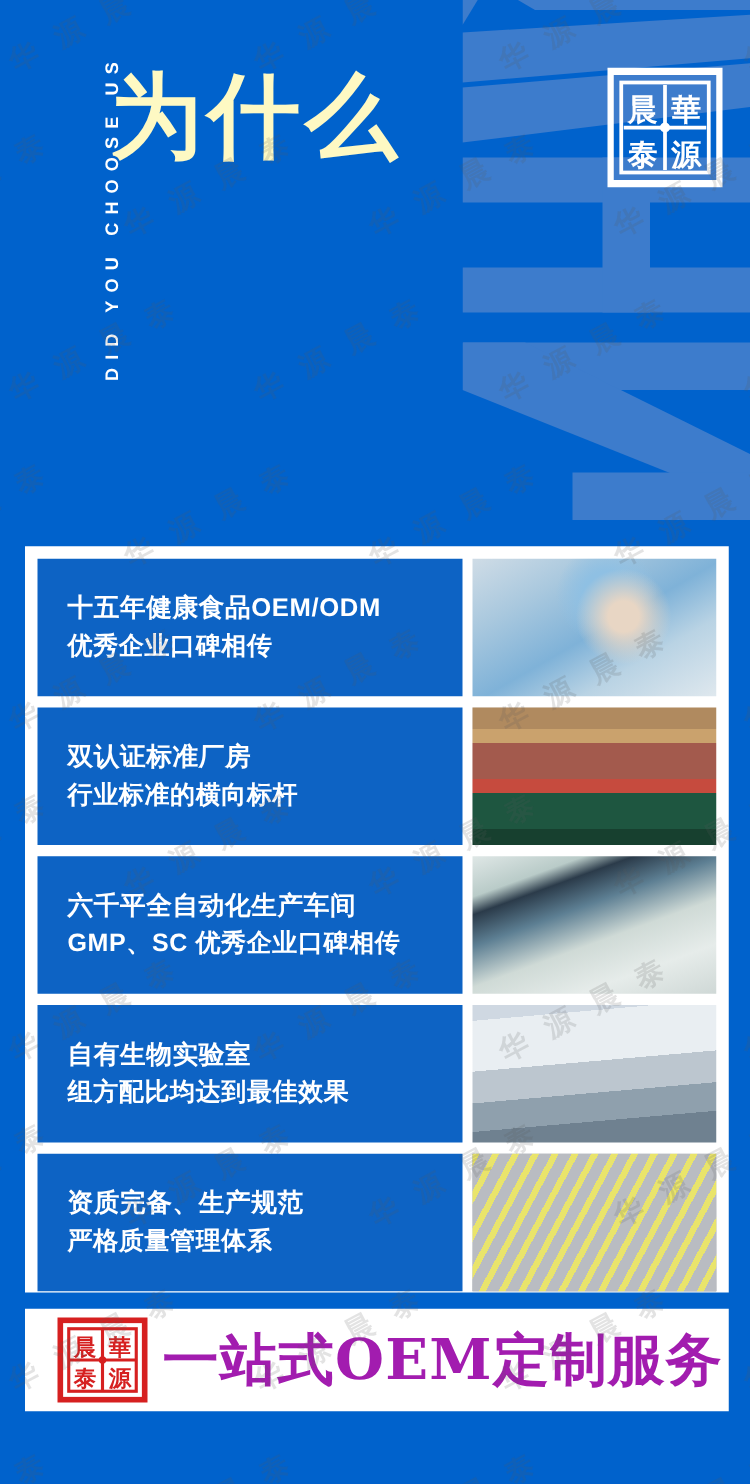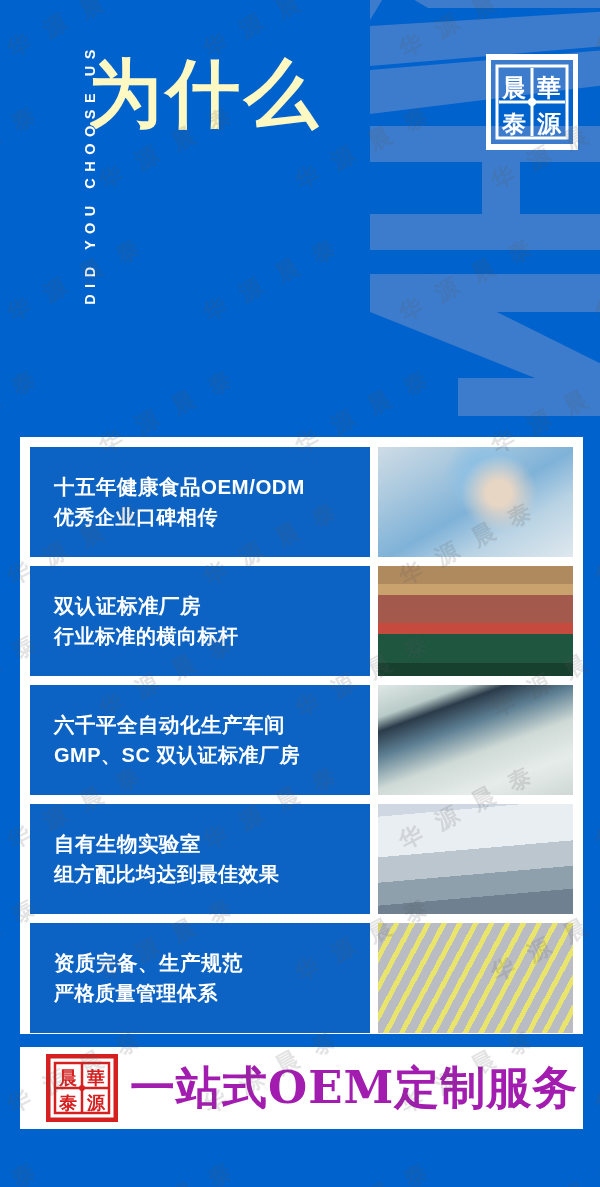--- a/index.html
+++ b/index.html
@@ -221,21 +221,21 @@
       <div class="card-text">
         <span class="big">双认证标准厂房</span>
         <span>行业标准的横向标杆</span>
       </div>
       <div class="card-img ph2"></div>
     </div>
 
     <div class="card">
       <div class="card-text">
         <span class="big">六千平全自动化生产车间</span>
-        <span>GMP、SC 双认证标准厂房</span>
+        <span>GMP、SC 优秀企业口碑相传</span>
       </div>
       <div class="card-img ph3"></div>
     </div>
 
     <div class="card">
       <div class="card-text">
         <span class="big">自有生物实验室</span>
         <span>组方配比均达到最佳效果</span>
       </div>
       <div class="card-img ph4"></div>

